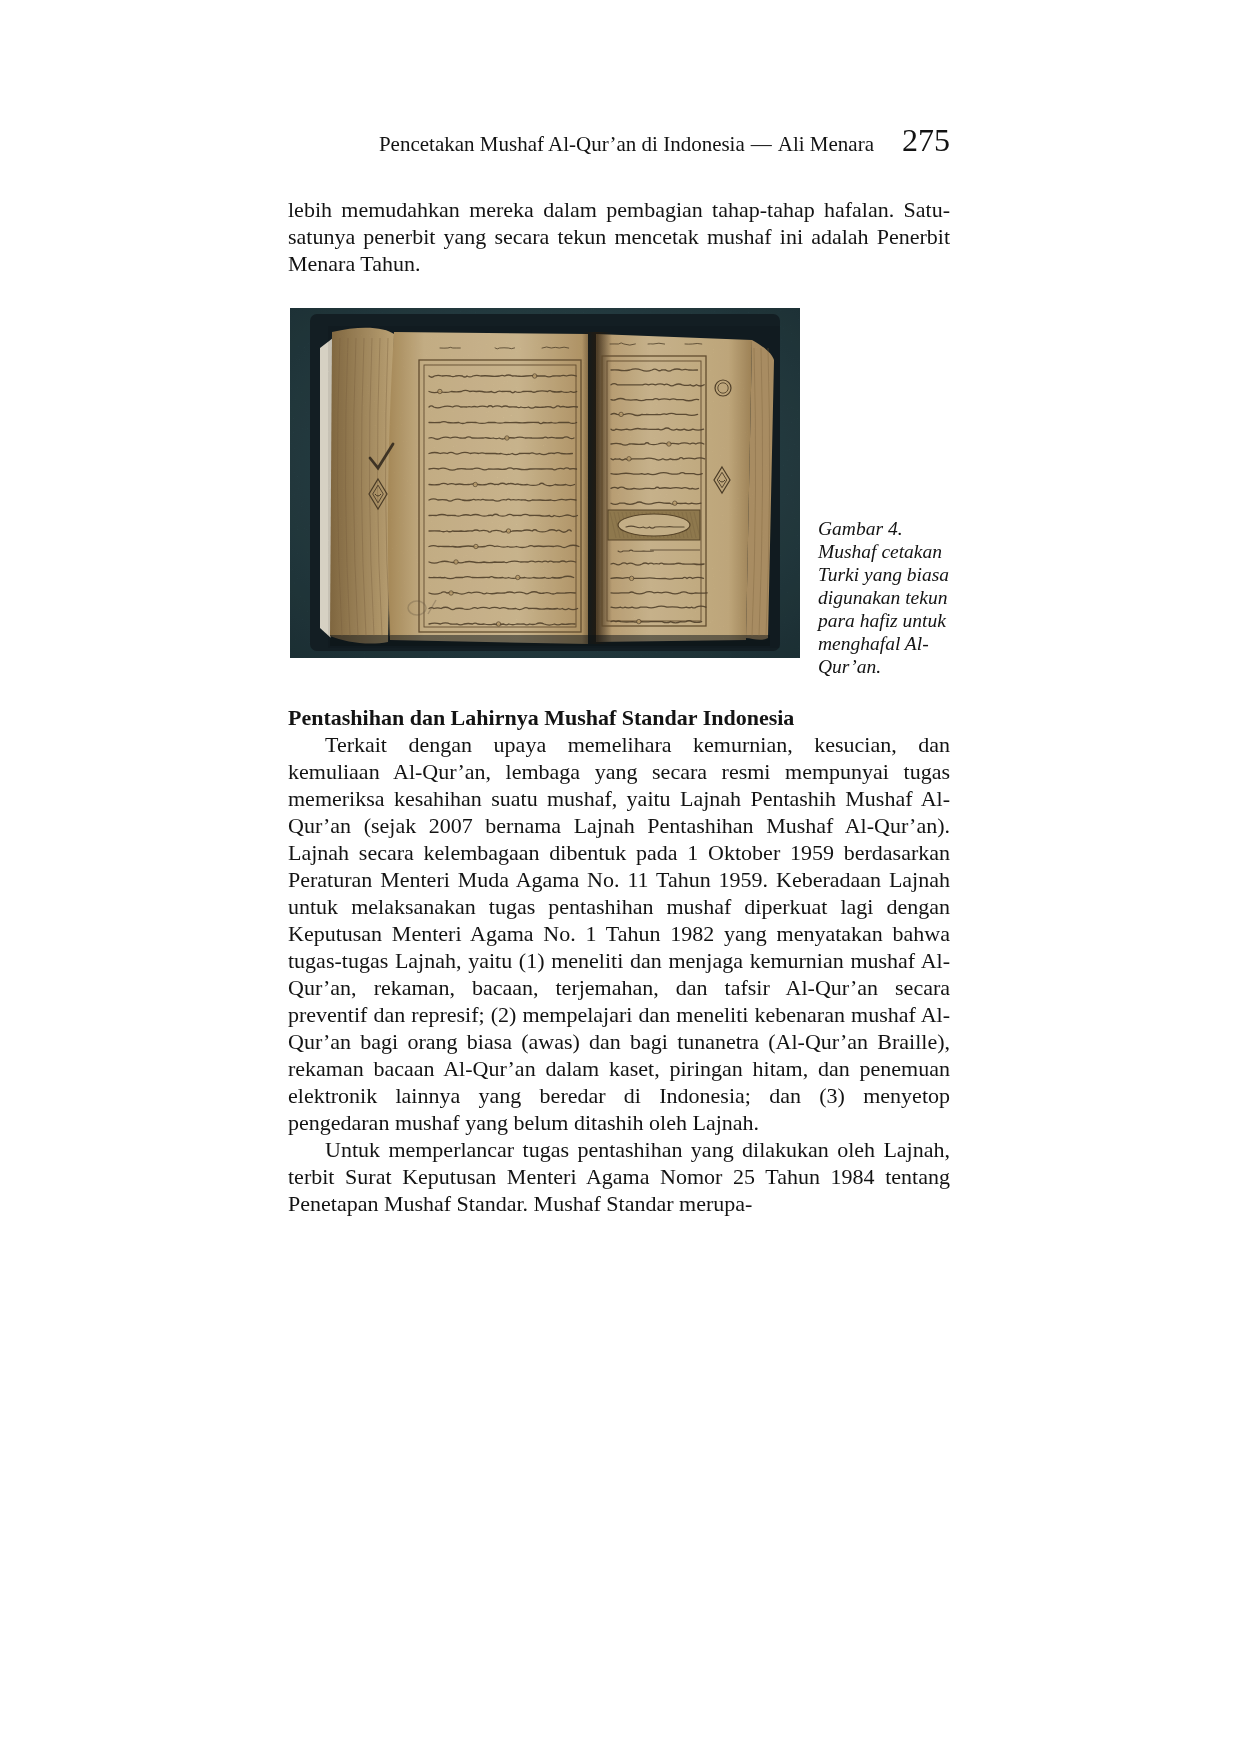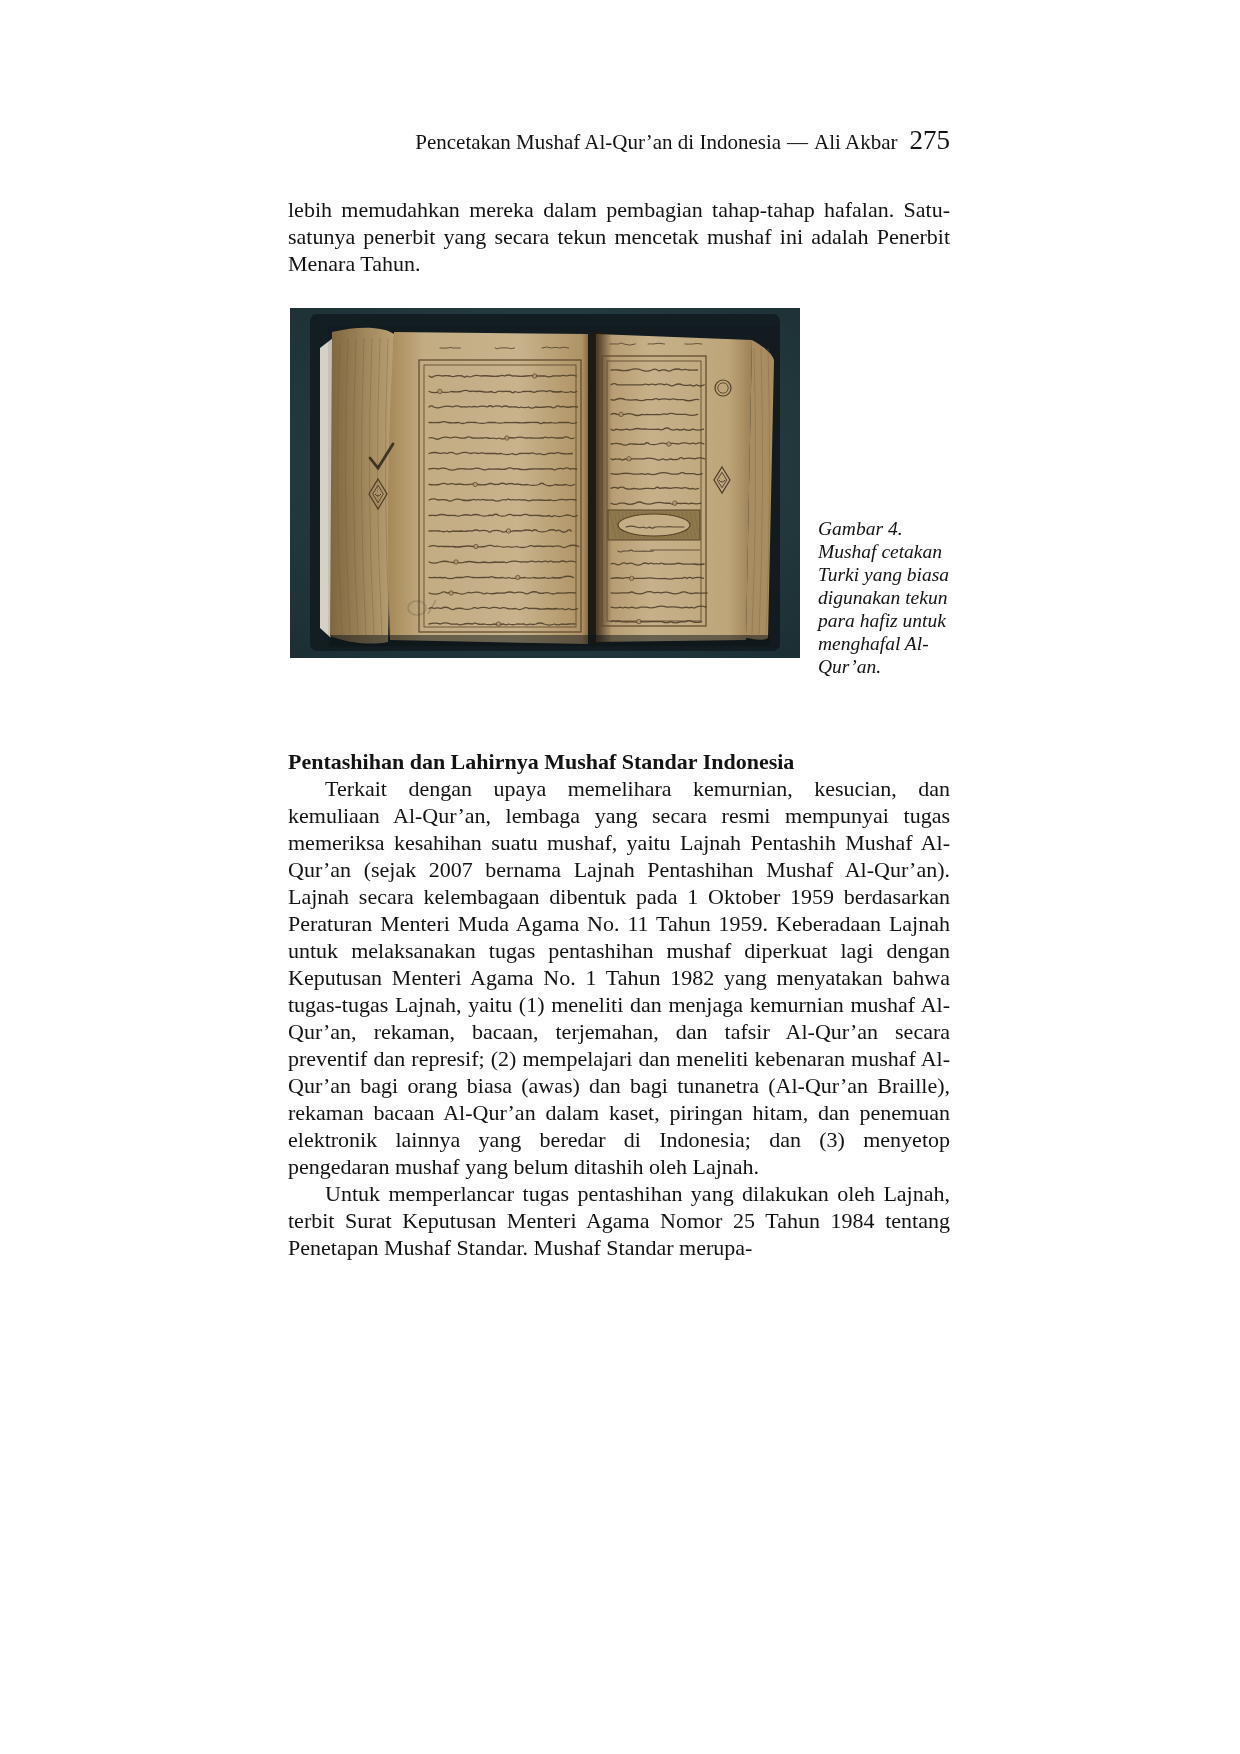--- a/index.html
+++ b/index.html
@@ -11,52 +11,52 @@
   }
   .sheet{position:absolute;inset:0;overflow:hidden;}
 
   .running-header{
     position:absolute;top:127px;left:288px;width:662px;
     text-align:right;font-size:21px;line-height:26px;white-space:nowrap;
   }
   .running-title{}
   .header-sep{font-style:normal;padding:0 6px;}
   .header-author{font-style:normal;}
-  .page-number{font-style:normal;font-size:27px;margin-left:12px;}
+  .page-number{font-style:normal;font-size:32px;margin-left:28px;}
 
   .para{
     font-size:22px;line-height:27px;margin:0;
     text-align:justify;text-align-last:left;
   }
   .intro-para{position:absolute;top:196px;left:288px;width:662px;}
 
   figure.photo{
     position:absolute;left:290px;top:308px;width:510px;height:350px;margin:0;
   }
   figure.photo svg{display:block;}
 
   .caption{
     position:absolute;left:818px;top:505px;width:152px;
     font-style:italic;font-size:19.5px;line-height:23px;margin-top:12px;
   }
   .caption .cap-label{display:block;}
 
-  .section{position:absolute;left:288px;top:704px;width:662px;margin-top:44px;}
+  .section{position:absolute;left:288px;top:704px;width:662px;}
   .section h2{
     font-size:22px;line-height:27px;margin:0;font-weight:bold;
   }
   .para.indented{text-indent:37px;}
 </style>
 </head>
 <body>
 
 <div class="sheet">
 
   <div class="running-header">
-    <span class="running-title">Pencetakan Mushaf Al-Qur’an di Indonesia</span><span class="header-sep">—</span><span class="header-author">Ali Akbar</span><span class="page-number">275</span>
+    <span class="running-title">Pencetakan Mushaf Al-Qur’an di Indonesia</span><span class="header-sep">—</span><span class="header-author">Ali Menara</span><span class="page-number">275</span>
   </div>
 
   <p class="para intro-para">lebih memudahkan mereka dalam pembagian tahap-tahap hafalan. Satu-satunya penerbit yang secara tekun mencetak mushaf ini adalah Penerbit Menara Tahun.</p>
 
   <figure class="photo">
     <svg id="book-art" viewBox="0 0 510 350" width="510" height="350" aria-hidden="true">
       <defs>
         <radialGradient id="tealG" cx="50%" cy="45%" r="80%">
           <stop offset="0%" stop-color="#3c5f65"></stop>
           <stop offset="100%" stop-color="#223a40"></stop>

